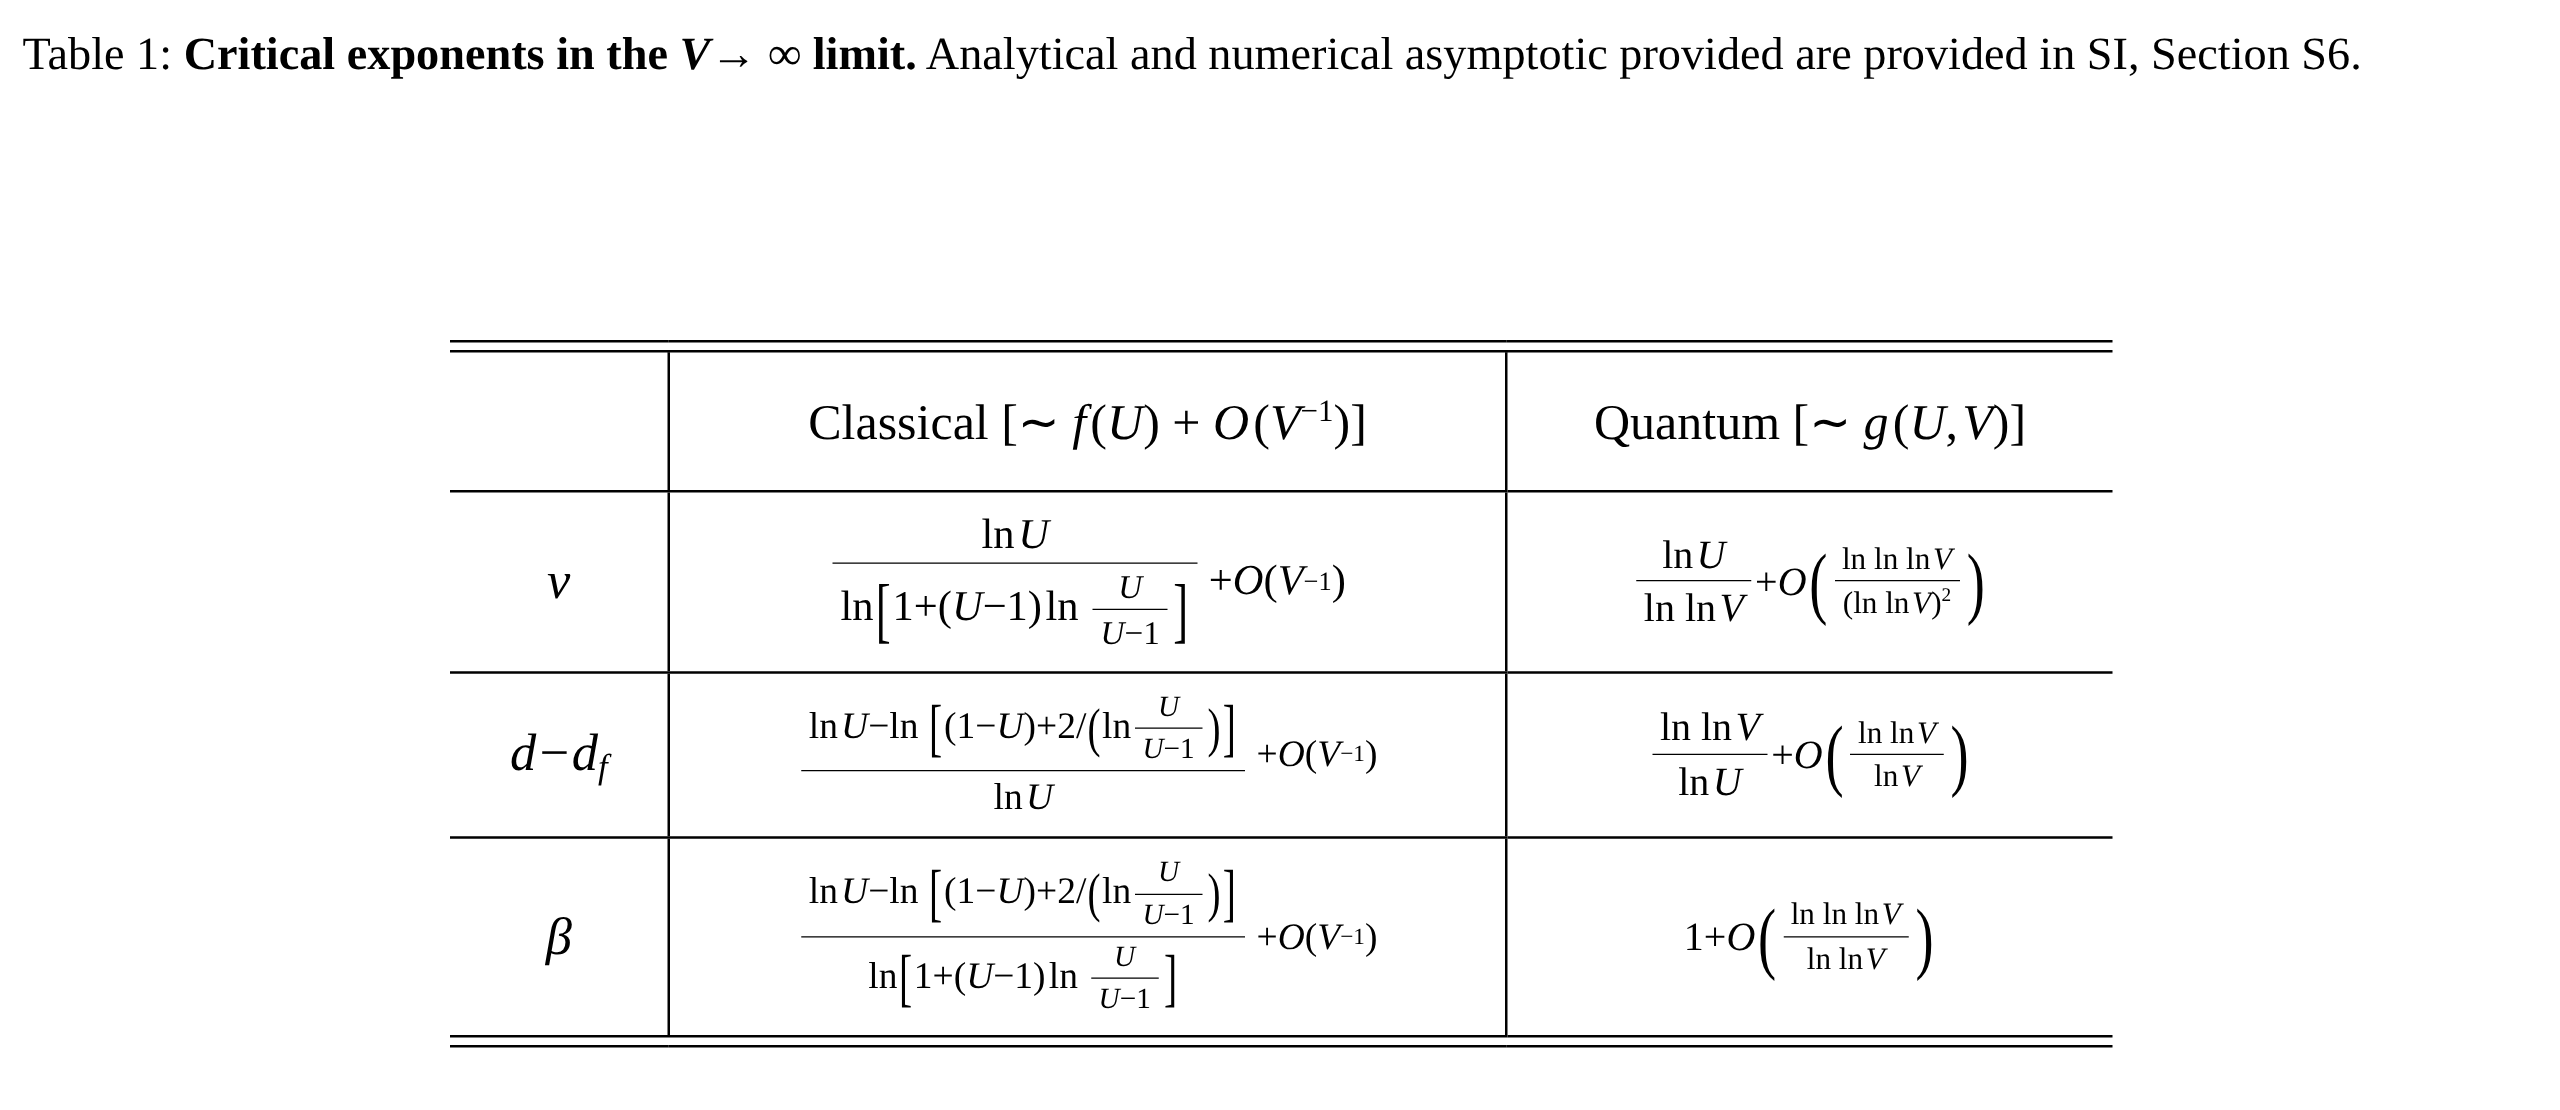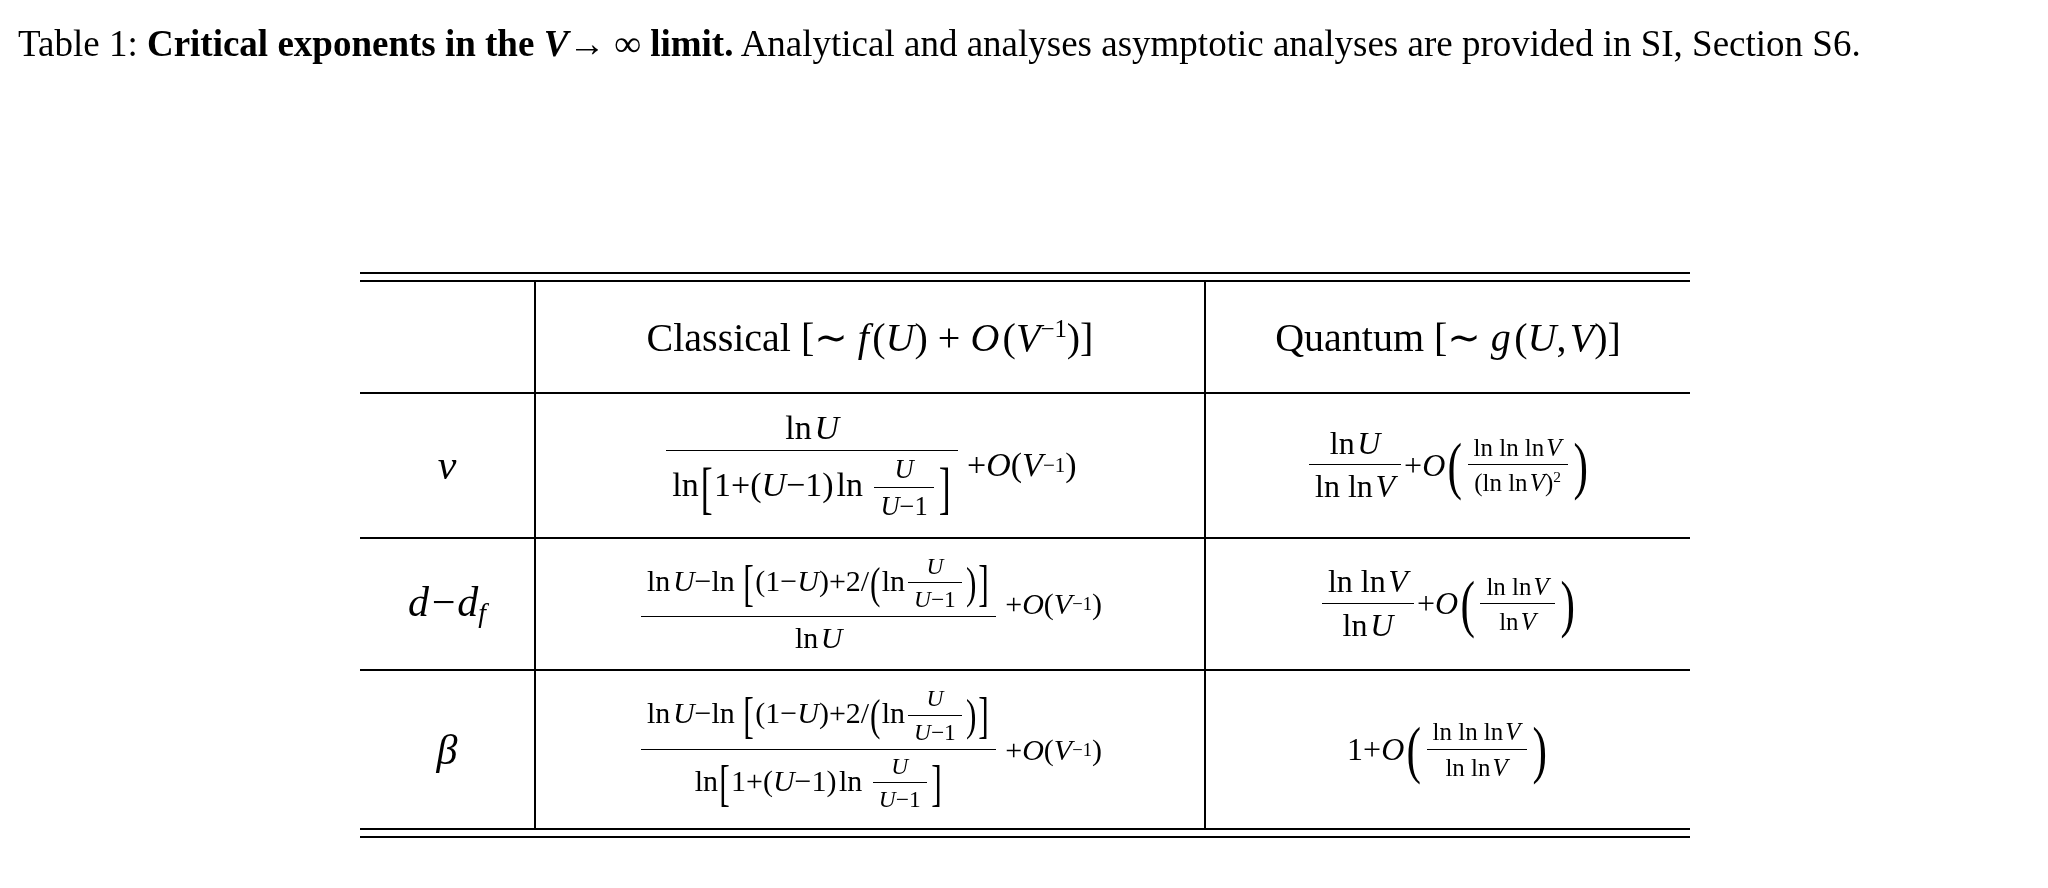--- a/index.html
+++ b/index.html
@@ -159,21 +159,21 @@
   .sep { display: inline-block; width: 6px; }
 </style>
 </head>
 <body>
 
 <div class="page">
 
   <div class="caption">
     <span>Table 1:</span>
     <span class="bold">Critical exponents in the <span class="ital">V</span>→ ∞ limit.</span>
-    <span>Analytical and analyses asymptotic analyses are provided in SI, Section S6.</span>
+    <span>Analytical and numerical asymptotic provided are provided in SI, Section S6.</span>
   </div>
 
   <div class="table-wrap">
     <table class="exp-table">
       <colgroup>
         <col class="col-label">
         <col class="col-classical">
         <col class="col-quantum">
       </colgroup>
 

